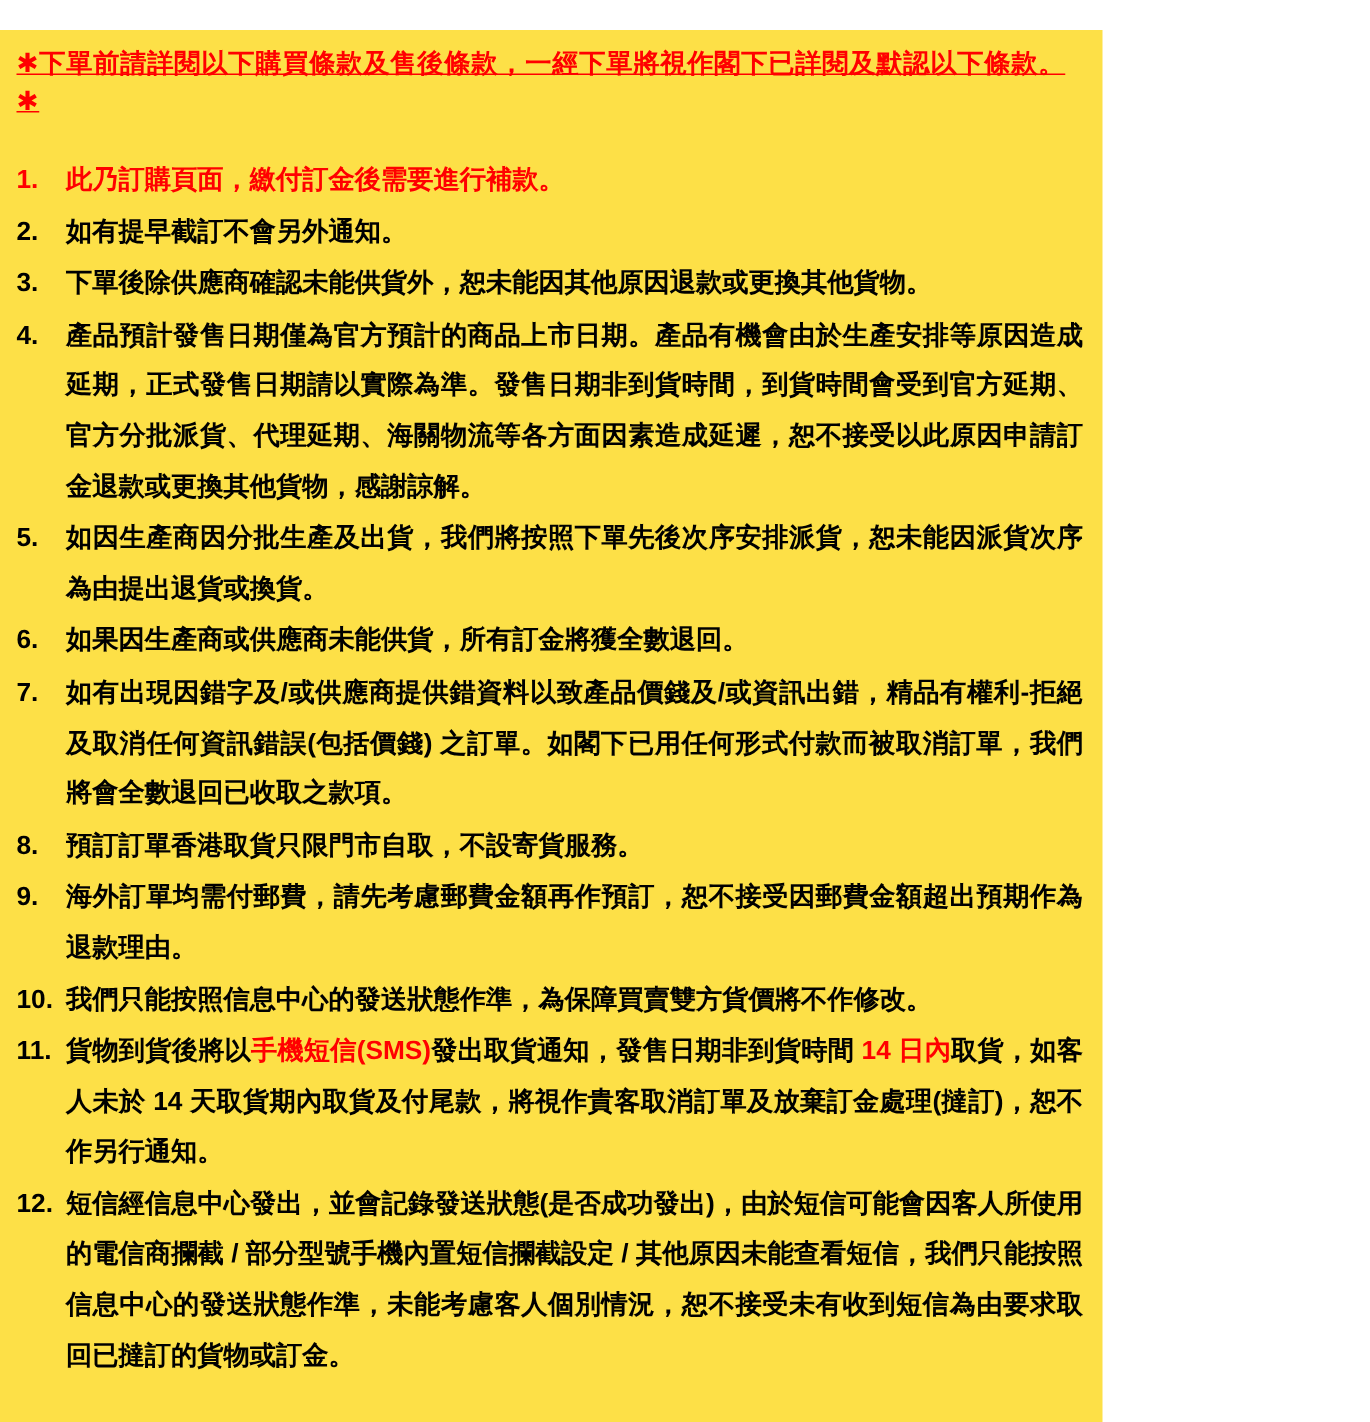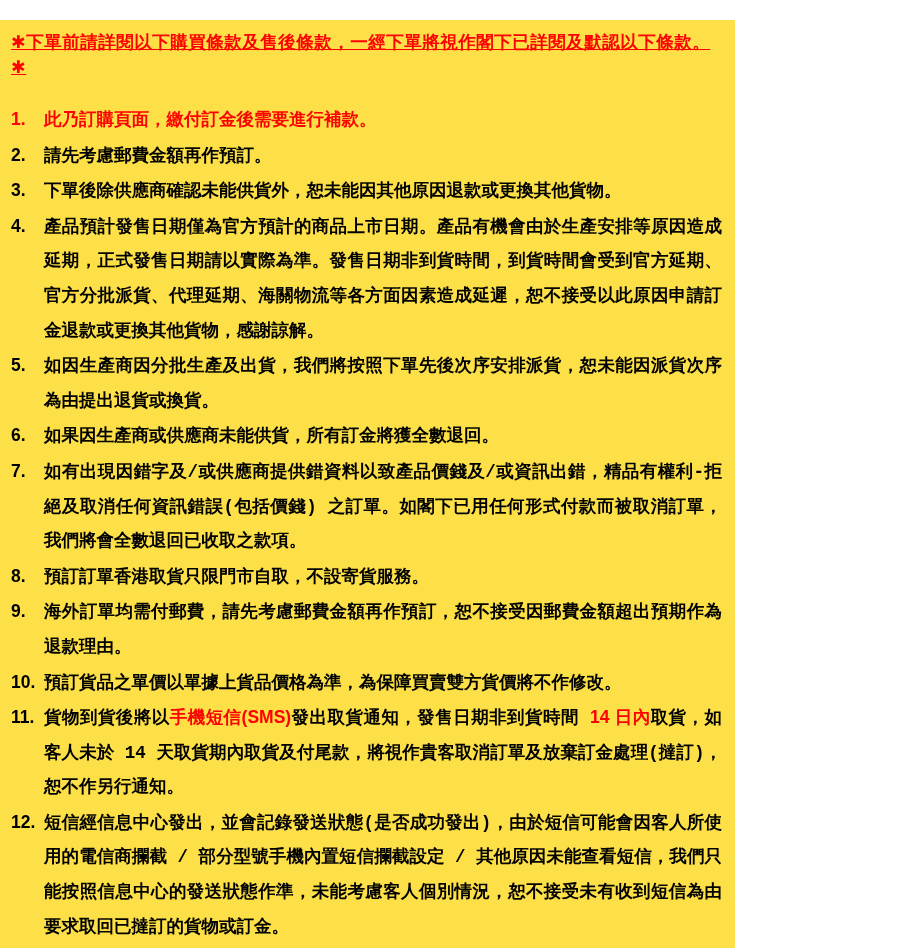--- a/index.html
+++ b/index.html
@@ -45,21 +45,21 @@
   }
   .term-number {
     flex: 0 0 33px;
     max-width: 33px;
   }
   .term-text {
     flex: 1 1 auto;
     text-align: justify;
   }
   .item-red, .item-red .term-number { color: var(--warning-red, #ff0000); }
-  .seg-normal { color: inherit; font-family: Liberation Mono, monospace; }
+  .seg-normal { color: inherit; }
   .seg-red-underline {
     color: var(--warning-red, #ff0000);
   }
   .seg-link {
     color: var(--link-blue, #0000ee);
     text-decoration: underline;
     cursor: pointer;
   }
 </style>
 </head>
@@ -70,21 +70,21 @@
 
 
   <ol class="terms-list" id="terms-list">
   <li class="term-item item-red">
     <span class="term-number">1.</span>
     <span class="term-text"><span class="seg-normal">此乃訂購頁面，繳付訂金後需要進行補款。</span></span>
   </li>
 
   <li class="term-item">
     <span class="term-number">2.</span>
-    <span class="term-text"><span class="seg-normal">請先考慮郵費金額再作預訂。</span></span>
+    <span class="term-text"><span class="seg-normal">如有提早截訂不會另外通知。</span></span>
   </li>
 
   <li class="term-item">
     <span class="term-number">3.</span>
     <span class="term-text"><span class="seg-normal">下單後除供應商確認未能供貨外，恕未能因其他原因退款或更換其他貨物。</span></span>
   </li>
 
   <li class="term-item">
     <span class="term-number">4.</span>
     <span class="term-text"><span class="seg-normal">產品預計發售日期僅為官方預計的商品上市日期。產品有機會由於生產安排等原因造成延期，正式發售日期請以實際為準。發售日期非到貨時間，到貨時間會受到官方延期、官方分批派貨、代理延期、海關物流等各方面因素造成延遲，恕不接受以此原因申請訂金退款或更換其他貨物，感謝諒解。</span></span>
@@ -110,21 +110,21 @@
     <span class="term-text"><span class="seg-normal">預訂訂單香港取貨只限門市自取，不設寄貨服務。</span></span>
   </li>
 
   <li class="term-item">
     <span class="term-number">9.</span>
     <span class="term-text"><span class="seg-normal">海外訂單均需付郵費，請先考慮郵費金額再作預訂，恕不接受因郵費金額超出預期作為退款理由。</span></span>
   </li>
 
   <li class="term-item">
     <span class="term-number">10.</span>
-    <span class="term-text"><span class="seg-normal">預訂貨品之單價以單據上貨品價格為準，為保障買賣雙方貨價將不作修改。</span></span>
+    <span class="term-text"><span class="seg-normal">我們只能按照信息中心的發送狀態作準，為保障買賣雙方貨價將不作修改。</span></span>
   </li>
 
   <li class="term-item">
     <span class="term-number">11.</span>
     <span class="term-text"><span class="seg-normal">貨物到貨後將以</span><span class="seg-red-underline">手機短信(SMS)</span><span class="seg-normal">發出取貨通知，發售日期非到貨時間 </span><span class="seg-red-underline">14 日內</span><span class="seg-normal">取貨，如客人未於 14 天取貨期內取貨及付尾款，將視作貴客取消訂單及放棄訂金處理(撻訂)，恕不作另行通知。</span></span>
   </li>
 
   <li class="term-item">
     <span class="term-number">12.</span>
     <span class="term-text"><span class="seg-normal">短信經信息中心發出，並會記錄發送狀態(是否成功發出)，由於短信可能會因客人所使用的電信商攔截 / 部分型號手機內置短信攔截設定 / 其他原因未能查看短信，我們只能按照信息中心的發送狀態作準，未能考慮客人個別情況，恕不接受未有收到短信為由要求取回已撻訂的貨物或訂金。</span></span>

